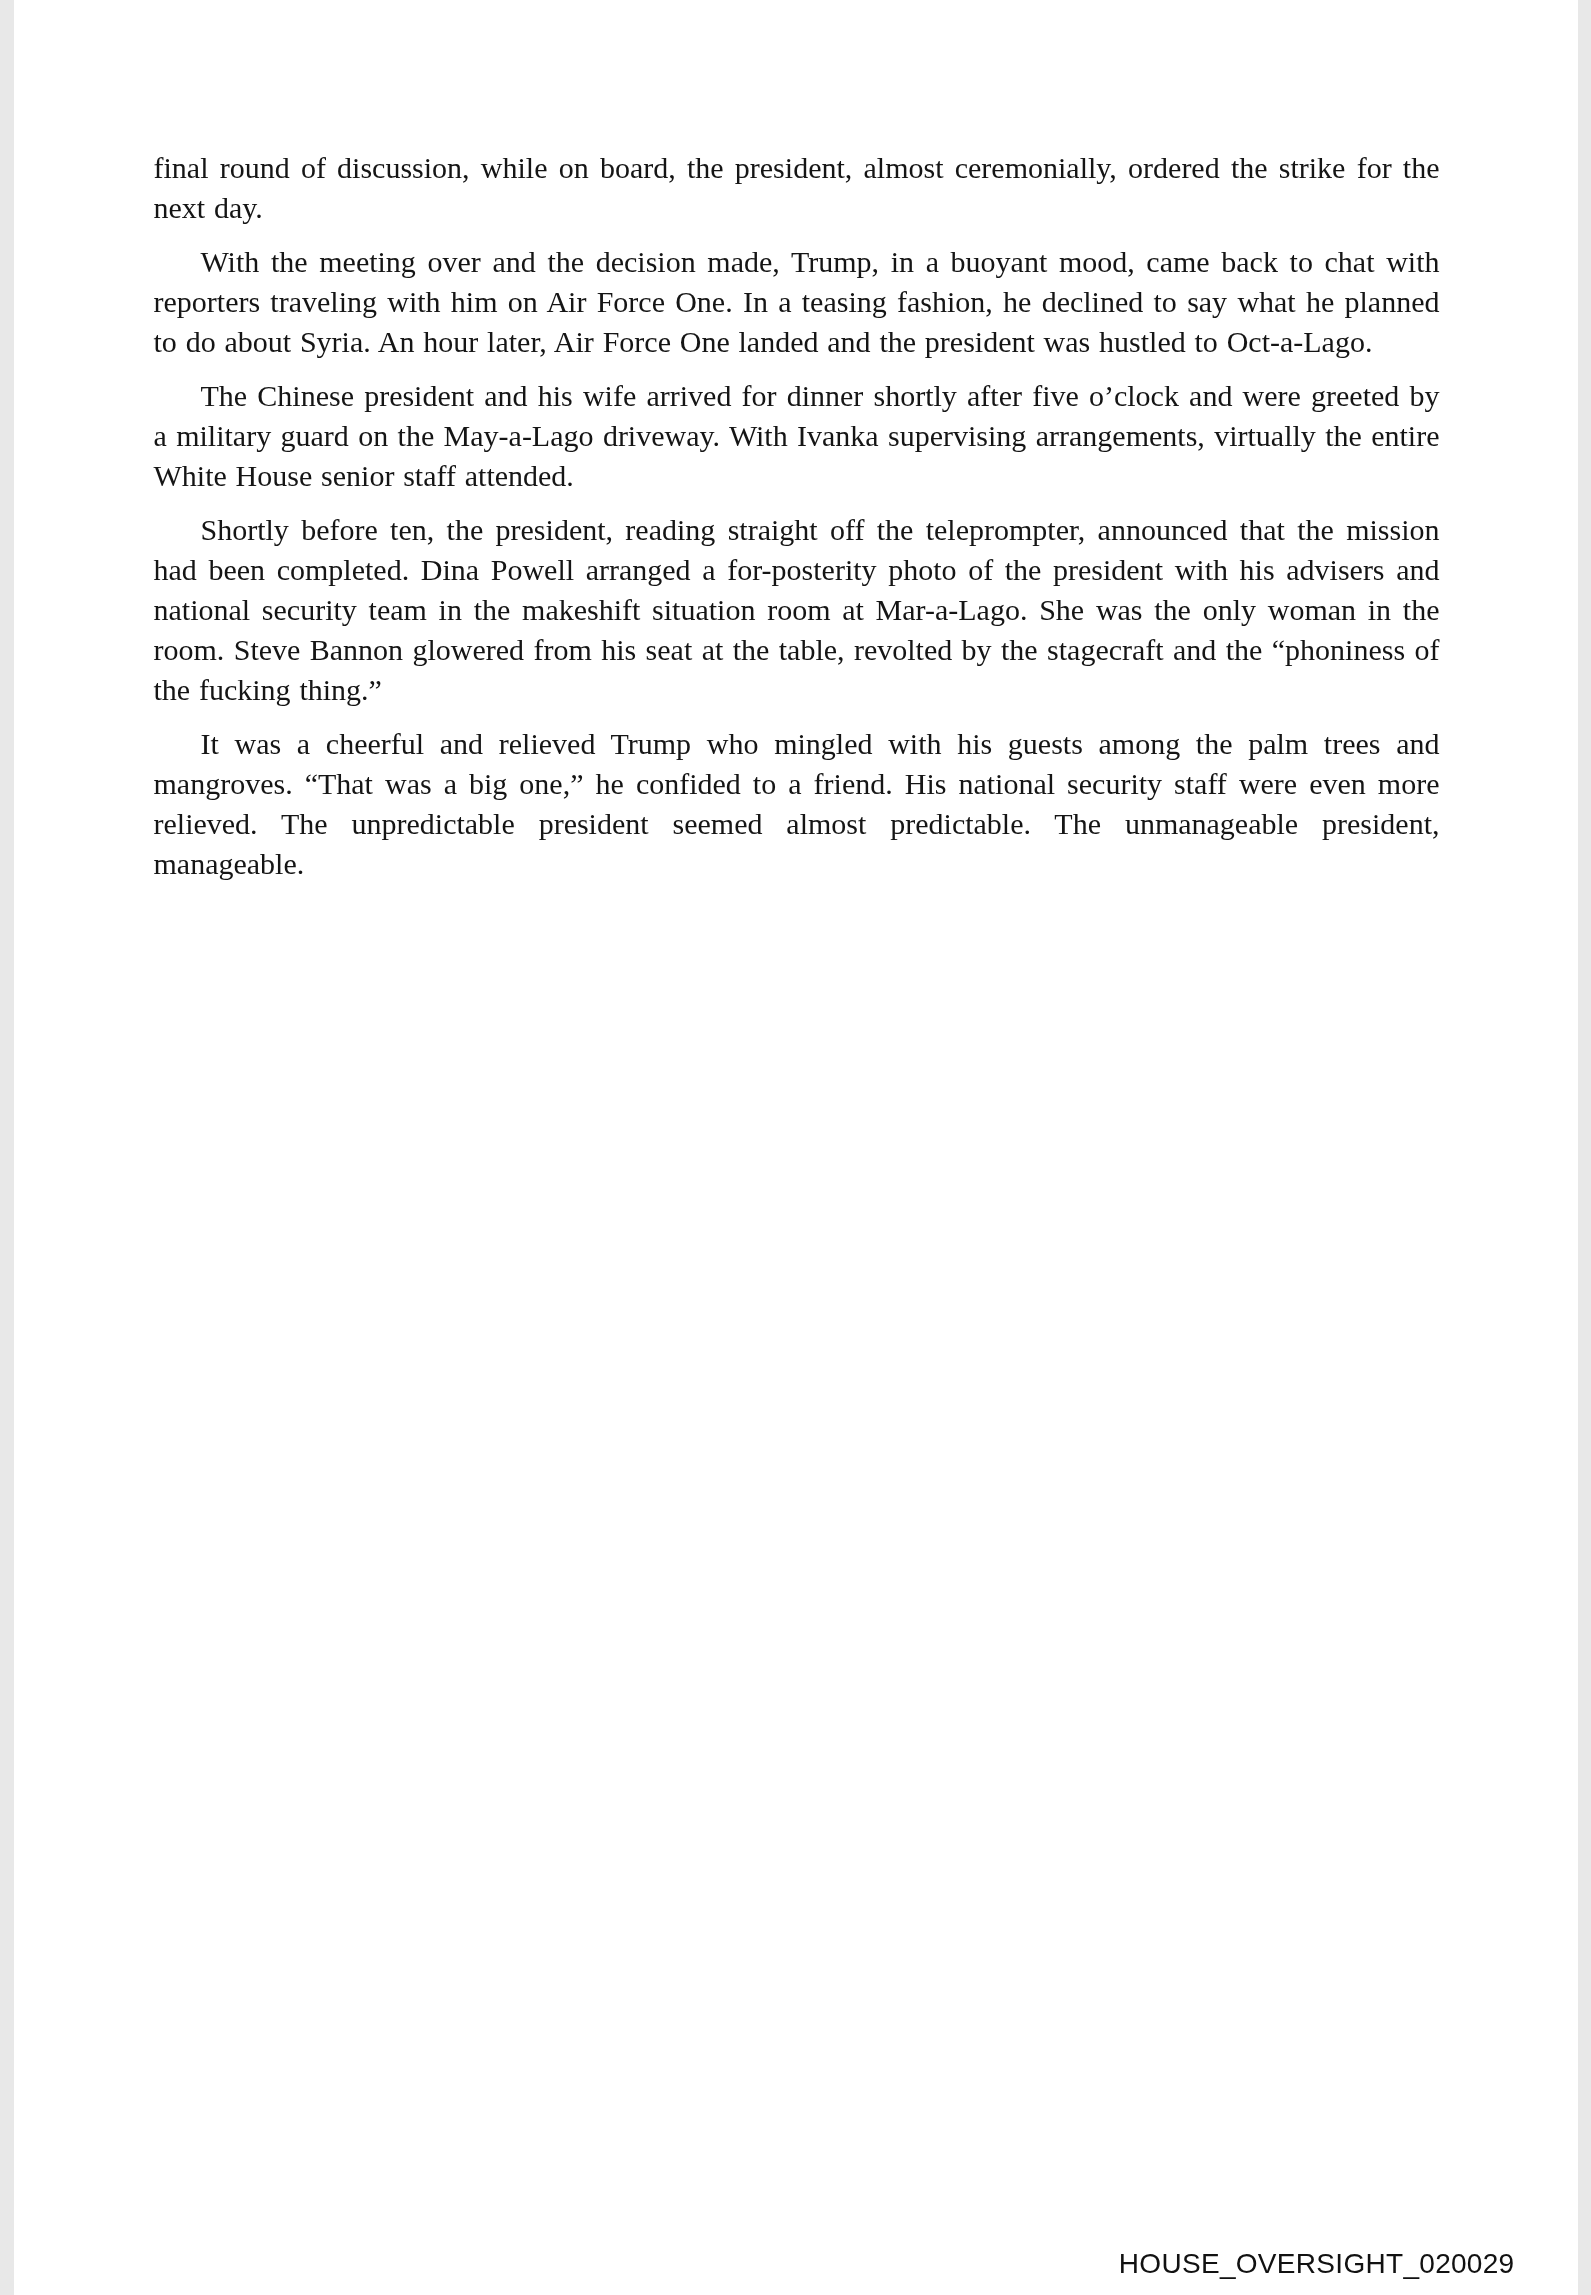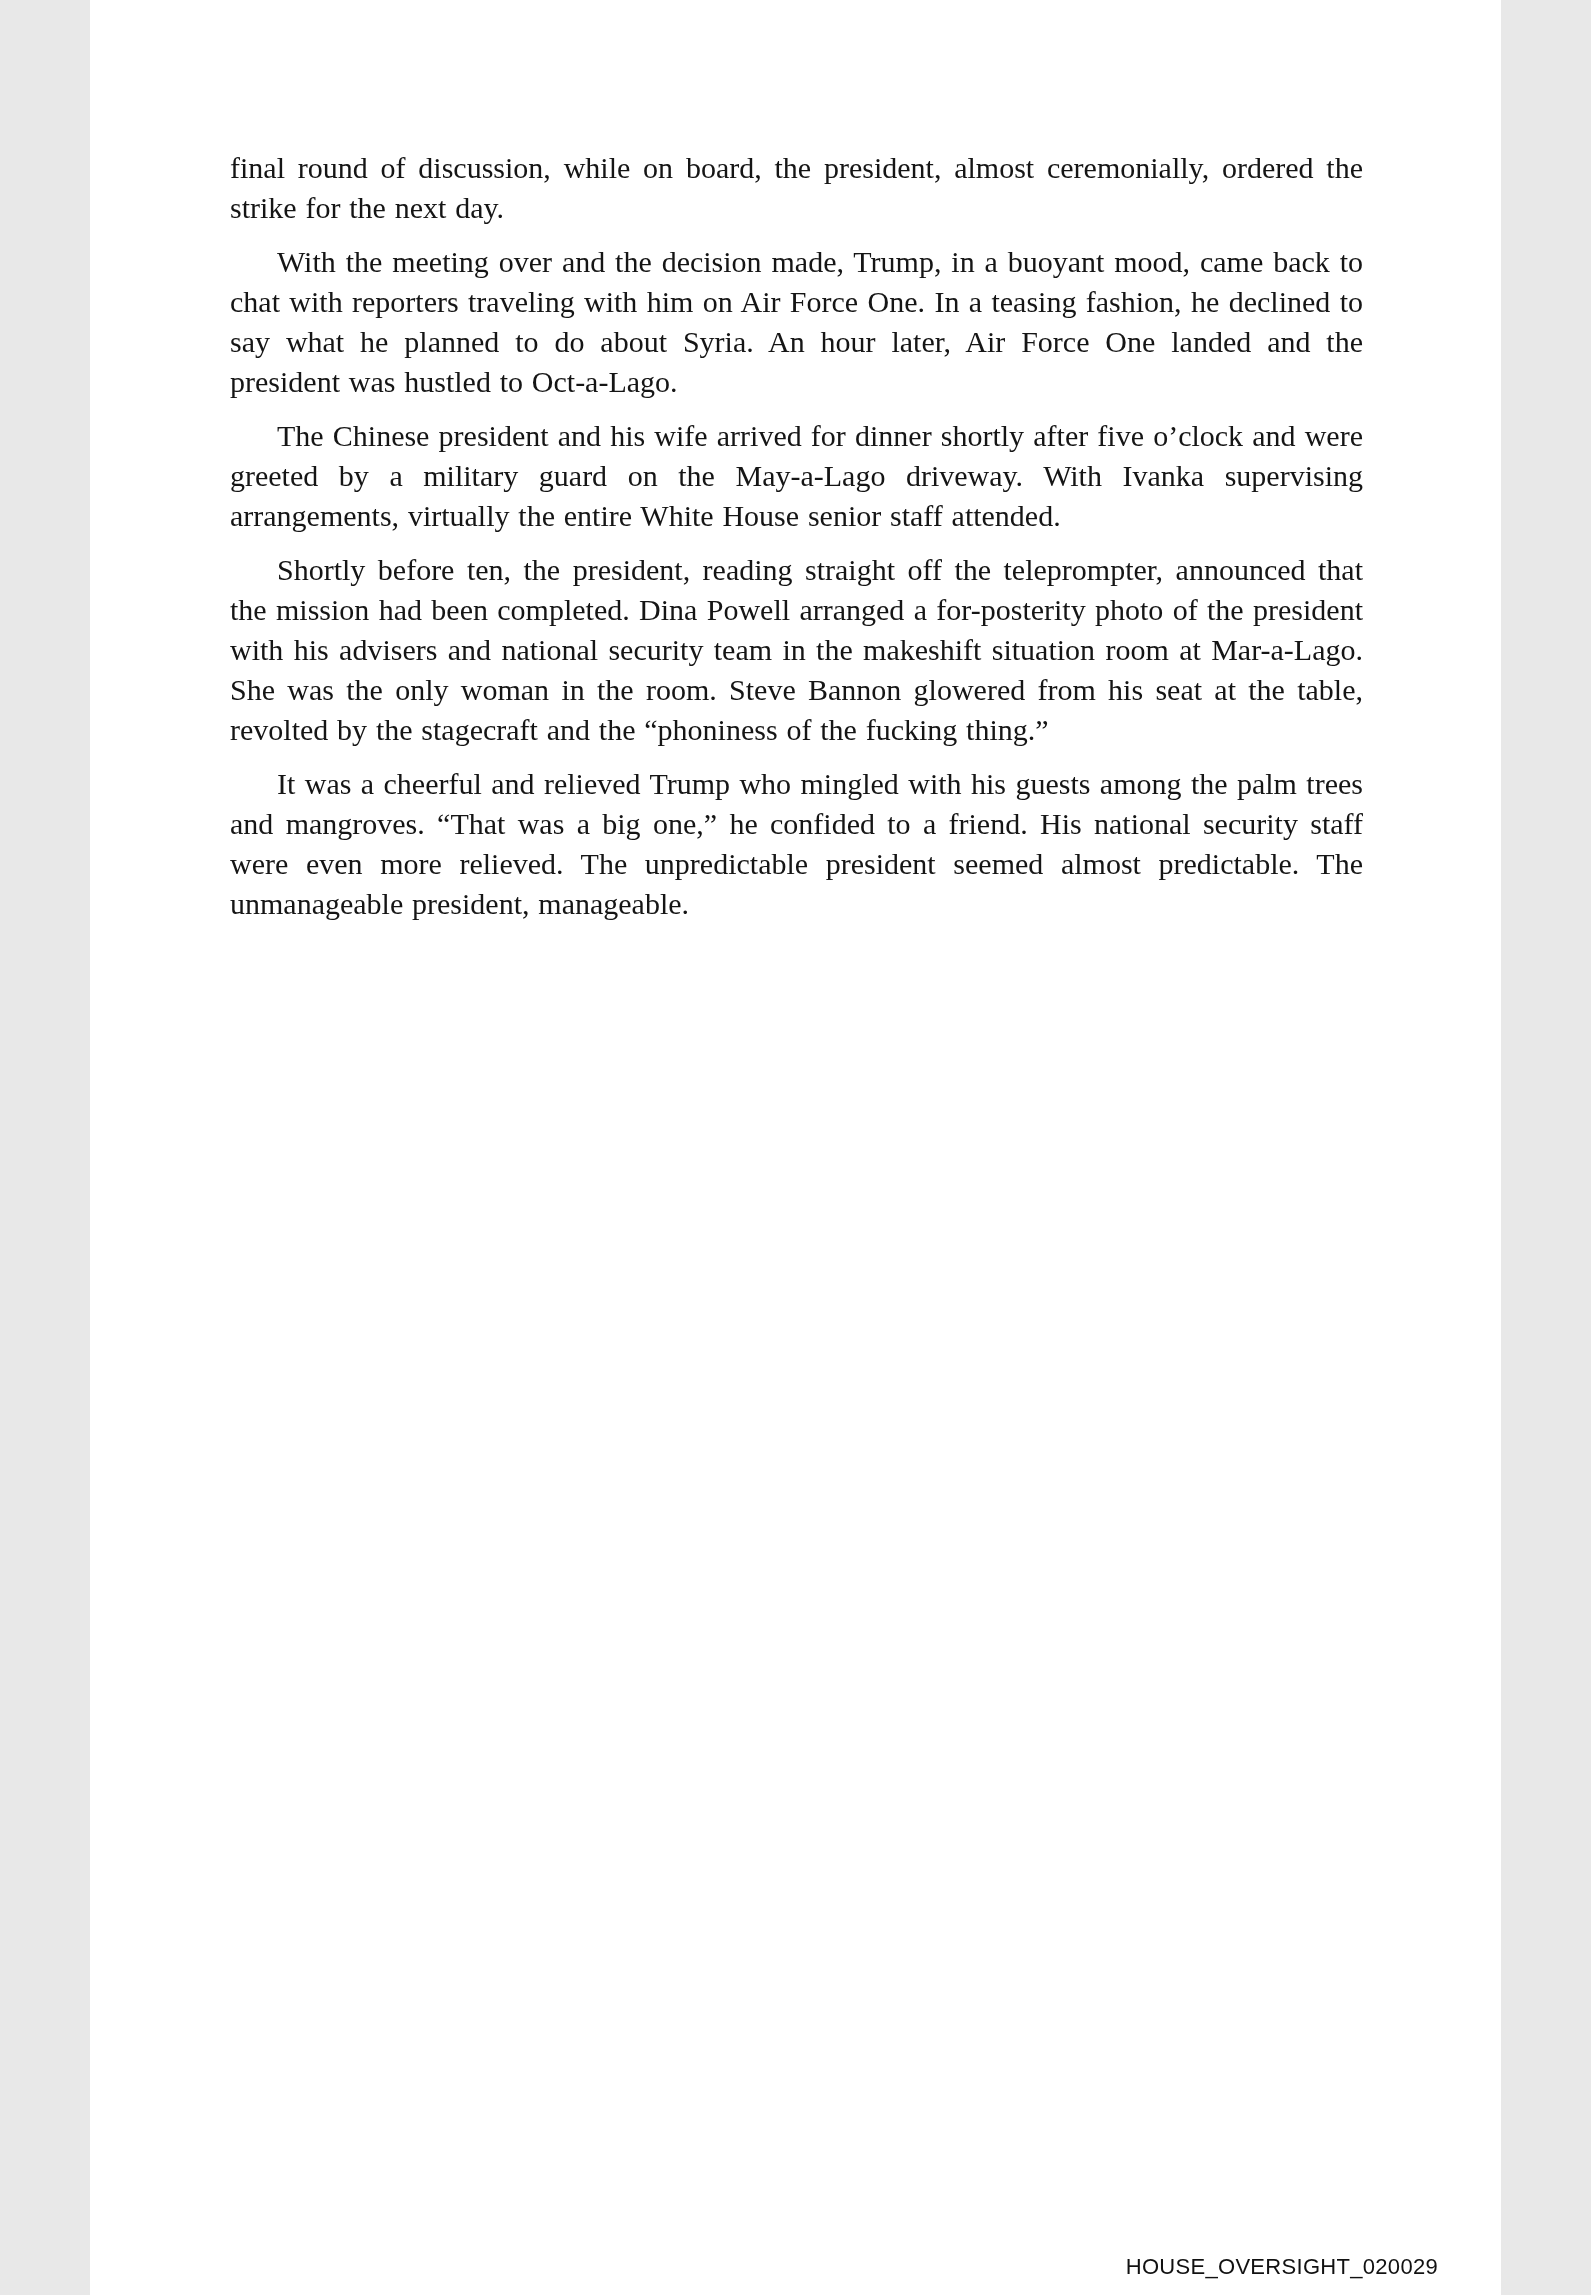--- a/index.html
+++ b/index.html
@@ -2,21 +2,21 @@
 <html style="font-size:10.3px"><head>
 <meta charset="utf-8">
 <style>
   html, body {
     margin: 0;
     padding: 0;
     background: #e8e8e8;
   }
   .page {
     position: relative;
-    width: 1411px;
+    width: 1564px;
     height: 2295px;
     margin: 0 auto;
     background: #ffffff;
     box-sizing: border-box;
     padding: 148px 138px 0 140px;
     font-family: "Liberation Serif", serif;
     color: #151515;
     overflow: hidden;
   }
   .body-text {
@@ -31,21 +31,21 @@
     word-spacing: 1.3px;
   }
   .para.indent {
     text-indent: 47px;
   }
   .bates-stamp {
     position: absolute;
     right: 63px;
     bottom: 15.4px;
     font-family: "Liberation Sans", sans-serif;
-    font-size: 22px;
+    font-size: 28px;
     color: #111111;
     letter-spacing: 0.3px;
   }
 </style>
 </head>
 <body>
 
 <div class="page">
   <div class="body-text">
     <p class="para">final round of discussion, while on board, the president, almost ceremonially, ordered the strike for the next day.</p>

